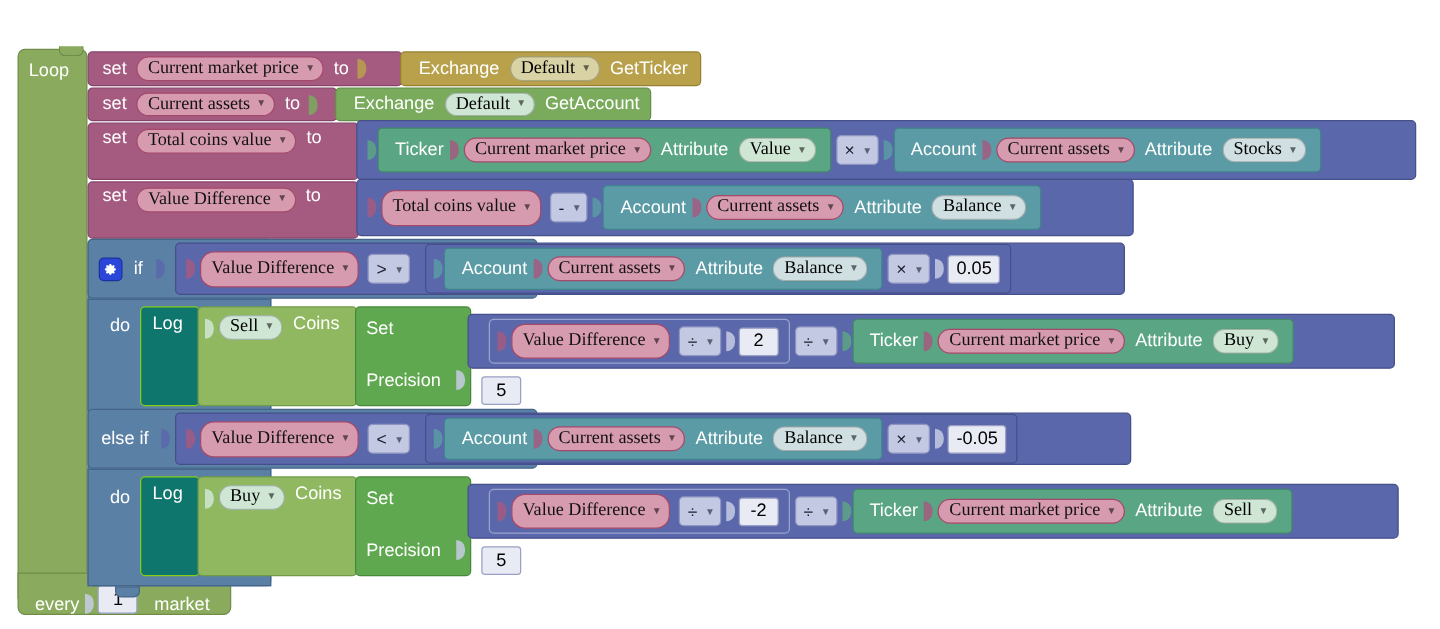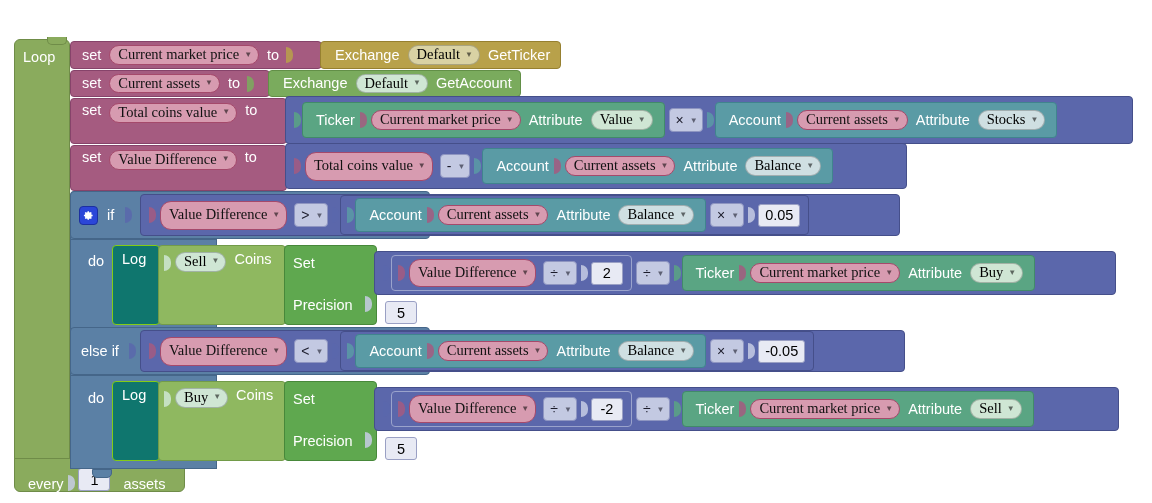--- a/index.html
+++ b/index.html
@@ -62,21 +62,21 @@
   <div class="blk c-loop" style="left:14px;top:10px;width:56px;height:440px;border-radius:6px 6px 0 0;align-items:flex-start;justify-content:flex-start;">
     <span class="lbl" style="padding-top:10px;padding-left:8px;">Loop</span>
   </div>
 
   <div class="bump c-loop" style="left:47px;top:8px;border-top:none;"></div>
 
   <div class="blk c-loop" style="left:14px;top:429px;width:171px;height:34px;border-radius:0 6px 6px 6px;padding-left:8px;align-items:flex-end;">
     <span class="lbl">every</span>
     <span class="plug" style="color:#c7cce4;"></span>
     <span class="num">1</span>
-    <span class="lbl" style="margin-left:6px;">assets</span>
+    <span class="lbl" style="margin-left:6px;">market</span>
   </div>
   <div class="bump c-loop" style="left:34px;top:484px;"></div>
 
   <div class="blk c-set" style="left:70px;top:12px;width:252px;height:28px;">
     <span class="lbl" style="margin-left:6px;">set</span>
     <span class="field var">
       <span>Current market price</span>
         <span class="caret">▼</span>
     </span>
     <span class="lbl">to</span>

